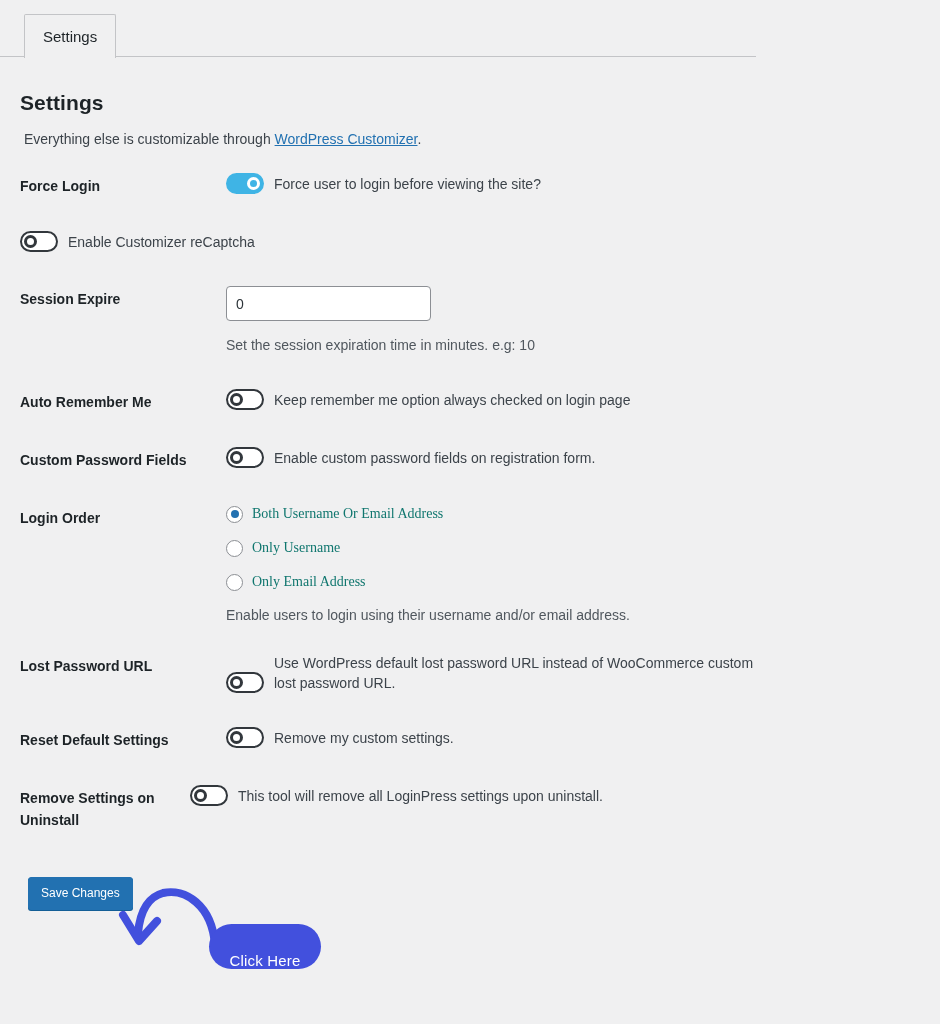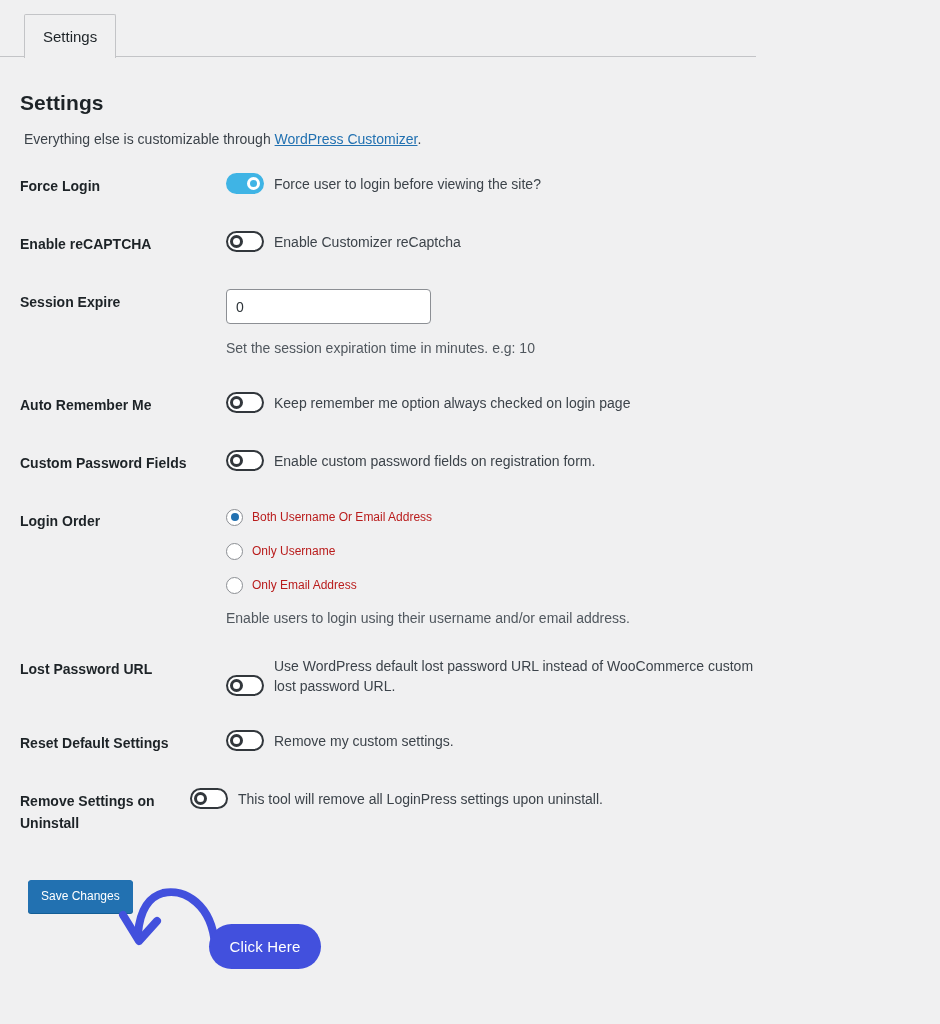--- a/index.html
+++ b/index.html
@@ -166,23 +166,24 @@
   .radio.checked::after {
     content: "";
     position: absolute;
     left: 50%; top: 50%;
     width: 8px; height: 8px;
     margin: -4px 0 0 -4px;
     border-radius: 50%;
     background: #2271b1;
   }
   .radio-label {
-    font-size: 12px;
-    color: #b91c1c;
+    font-size: 14px;
+    color: #0f766e;
     line-height: 18px;
+    font-family: Liberation Serif, serif;
   }
 
   
   .footer {
     position: relative;
     padding: 0 0 0 28px;
     margin-top: 14px;
     height: 80px;
   }
   .save-btn {
@@ -211,21 +212,21 @@
   }
   .pill {
     position: absolute;
     left: 209px; top: 924px;
     width: 112px; height: 45px;
     background: #4250dd;
     border-radius: 23px;
     color: #ffffff;
     font-size: 15px;
     display: flex;
-    align-items: center;
+    align-items: flex-end;
     justify-content: center;
     letter-spacing: .2px;
     pointer-events: auto;
     cursor: pointer;
   }
 </style>
 </head>
 <body>
 
 <div id="page">
@@ -249,21 +250,20 @@
         <div class="field-line">
           <div class="toggle on">
             <span class="knob"></span>
           </div>
           <span class="field-text">Force user to login before viewing the site?</span>
         </div>
       </div>
     </div>
 
     <div class="row">
-      <div class="row-label">Enable reCAPTCHA</div>
       <div class="row-field">
         <div class="field-line">
           <div class="toggle off">
             <span class="knob"></span>
           </div>
           <span class="field-text">Enable Customizer reCaptcha</span>
         </div>
       </div>
     </div>
 

